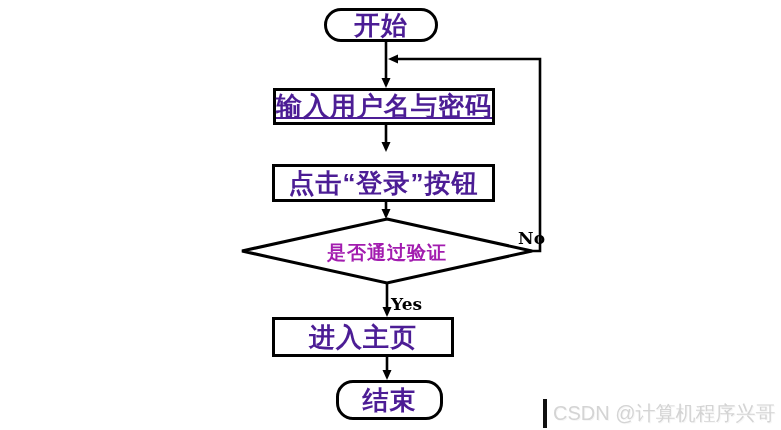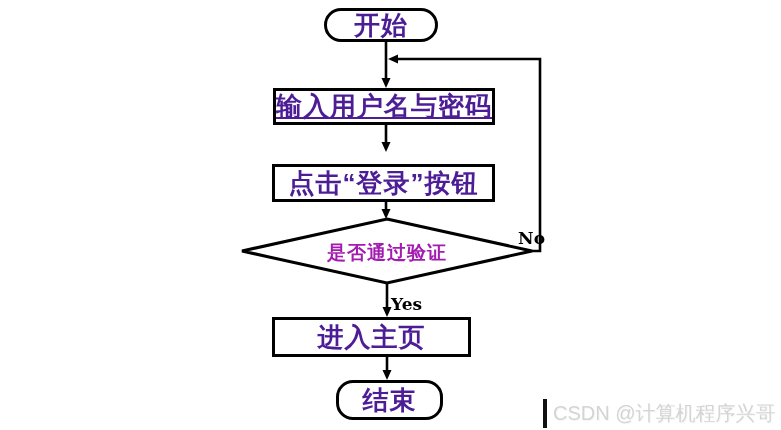--- a/index.html
+++ b/index.html
@@ -101,21 +101,21 @@
   <div class="node" style="left:273px; top:88px; width:222px; height:37px;text-decoration:underline;">
     <span>输入用户名与密码</span>
   </div>
 
   <div class="node" style="left:272px; top:164px; width:223px; height:38px;">
     <span>点击“登录”按钮</span>
   </div>
 
   <div class="diamond-label" style="left:287px; top:240px; width:200px;">是否通过验证</div>
 
-  <div class="node" style="left:272px; top:317px; width:199px; height:40px;">
+  <div class="node" style="left:272px; top:317px; width:182px; height:40px;">
     <span>进入主页</span>
   </div>
 
   <div class="node stadium" style="left:336px; top:380px; width:107px; height:40px;">
     <span>结束</span>
   </div>
 
   <div class="edge-label" style="left:391px; top:294px;">Yes</div>
   <div class="edge-label no" style="left:506px; top:228px; width:31px;margin-left:8px;">No</div>
 

